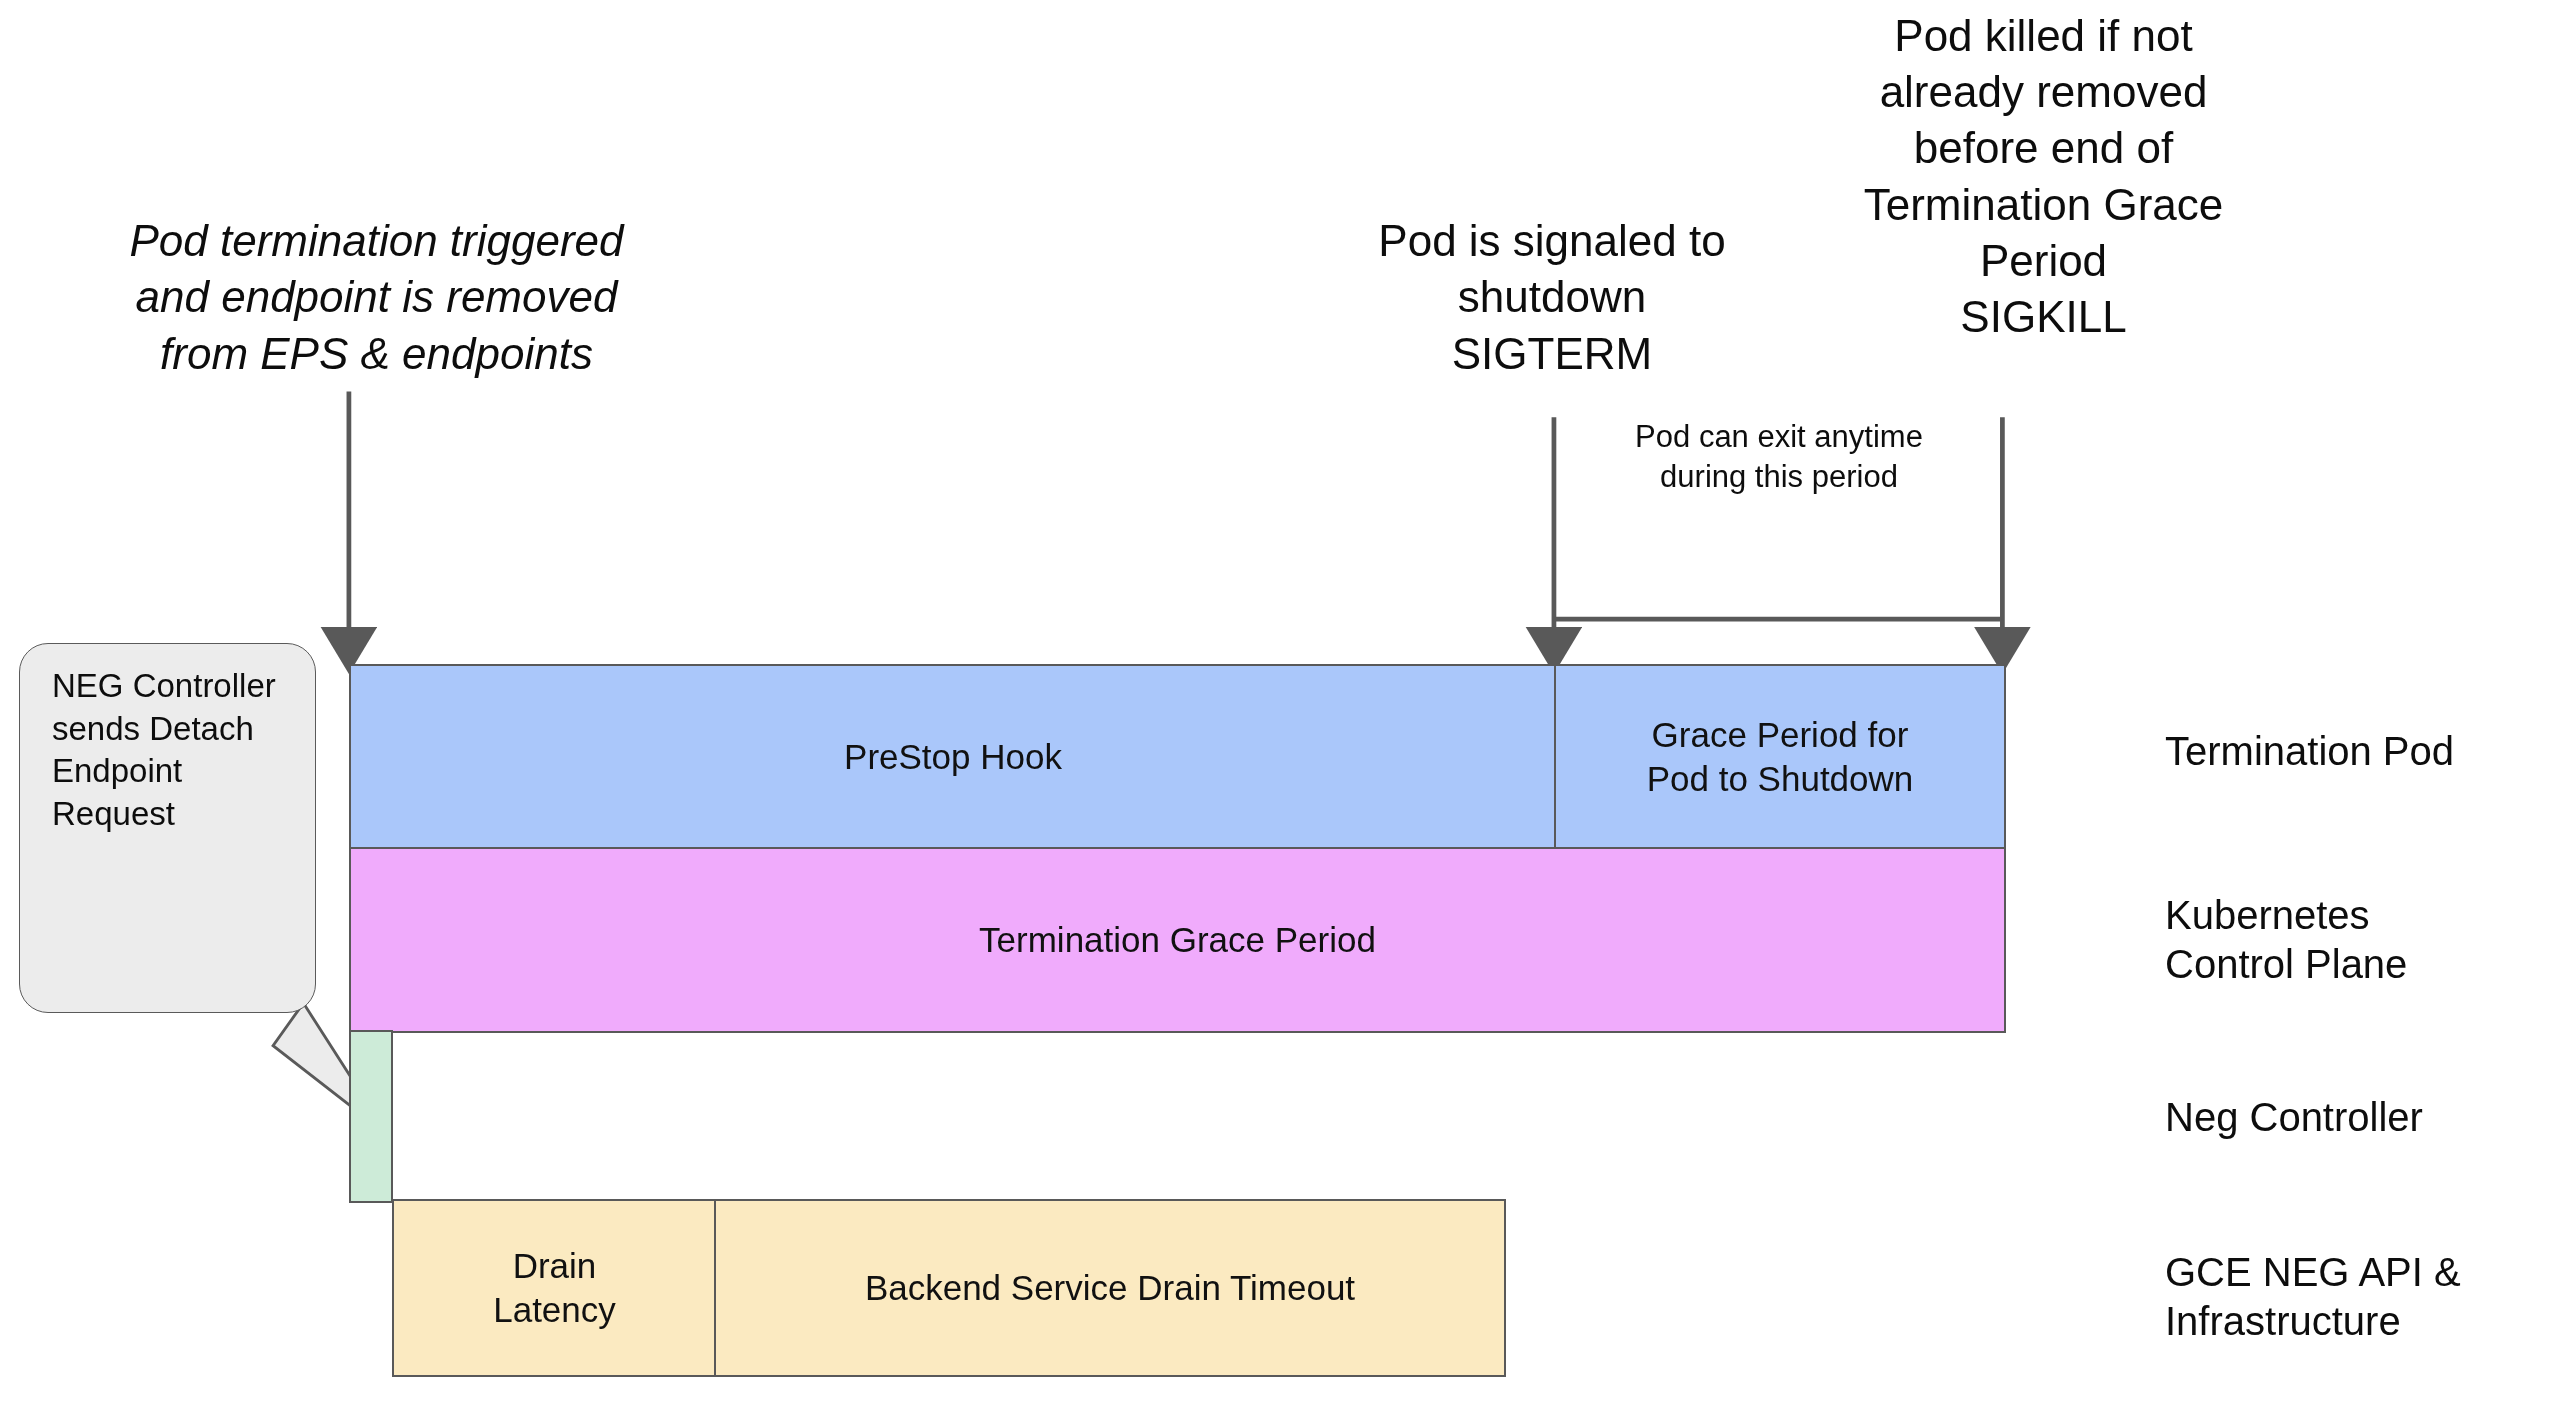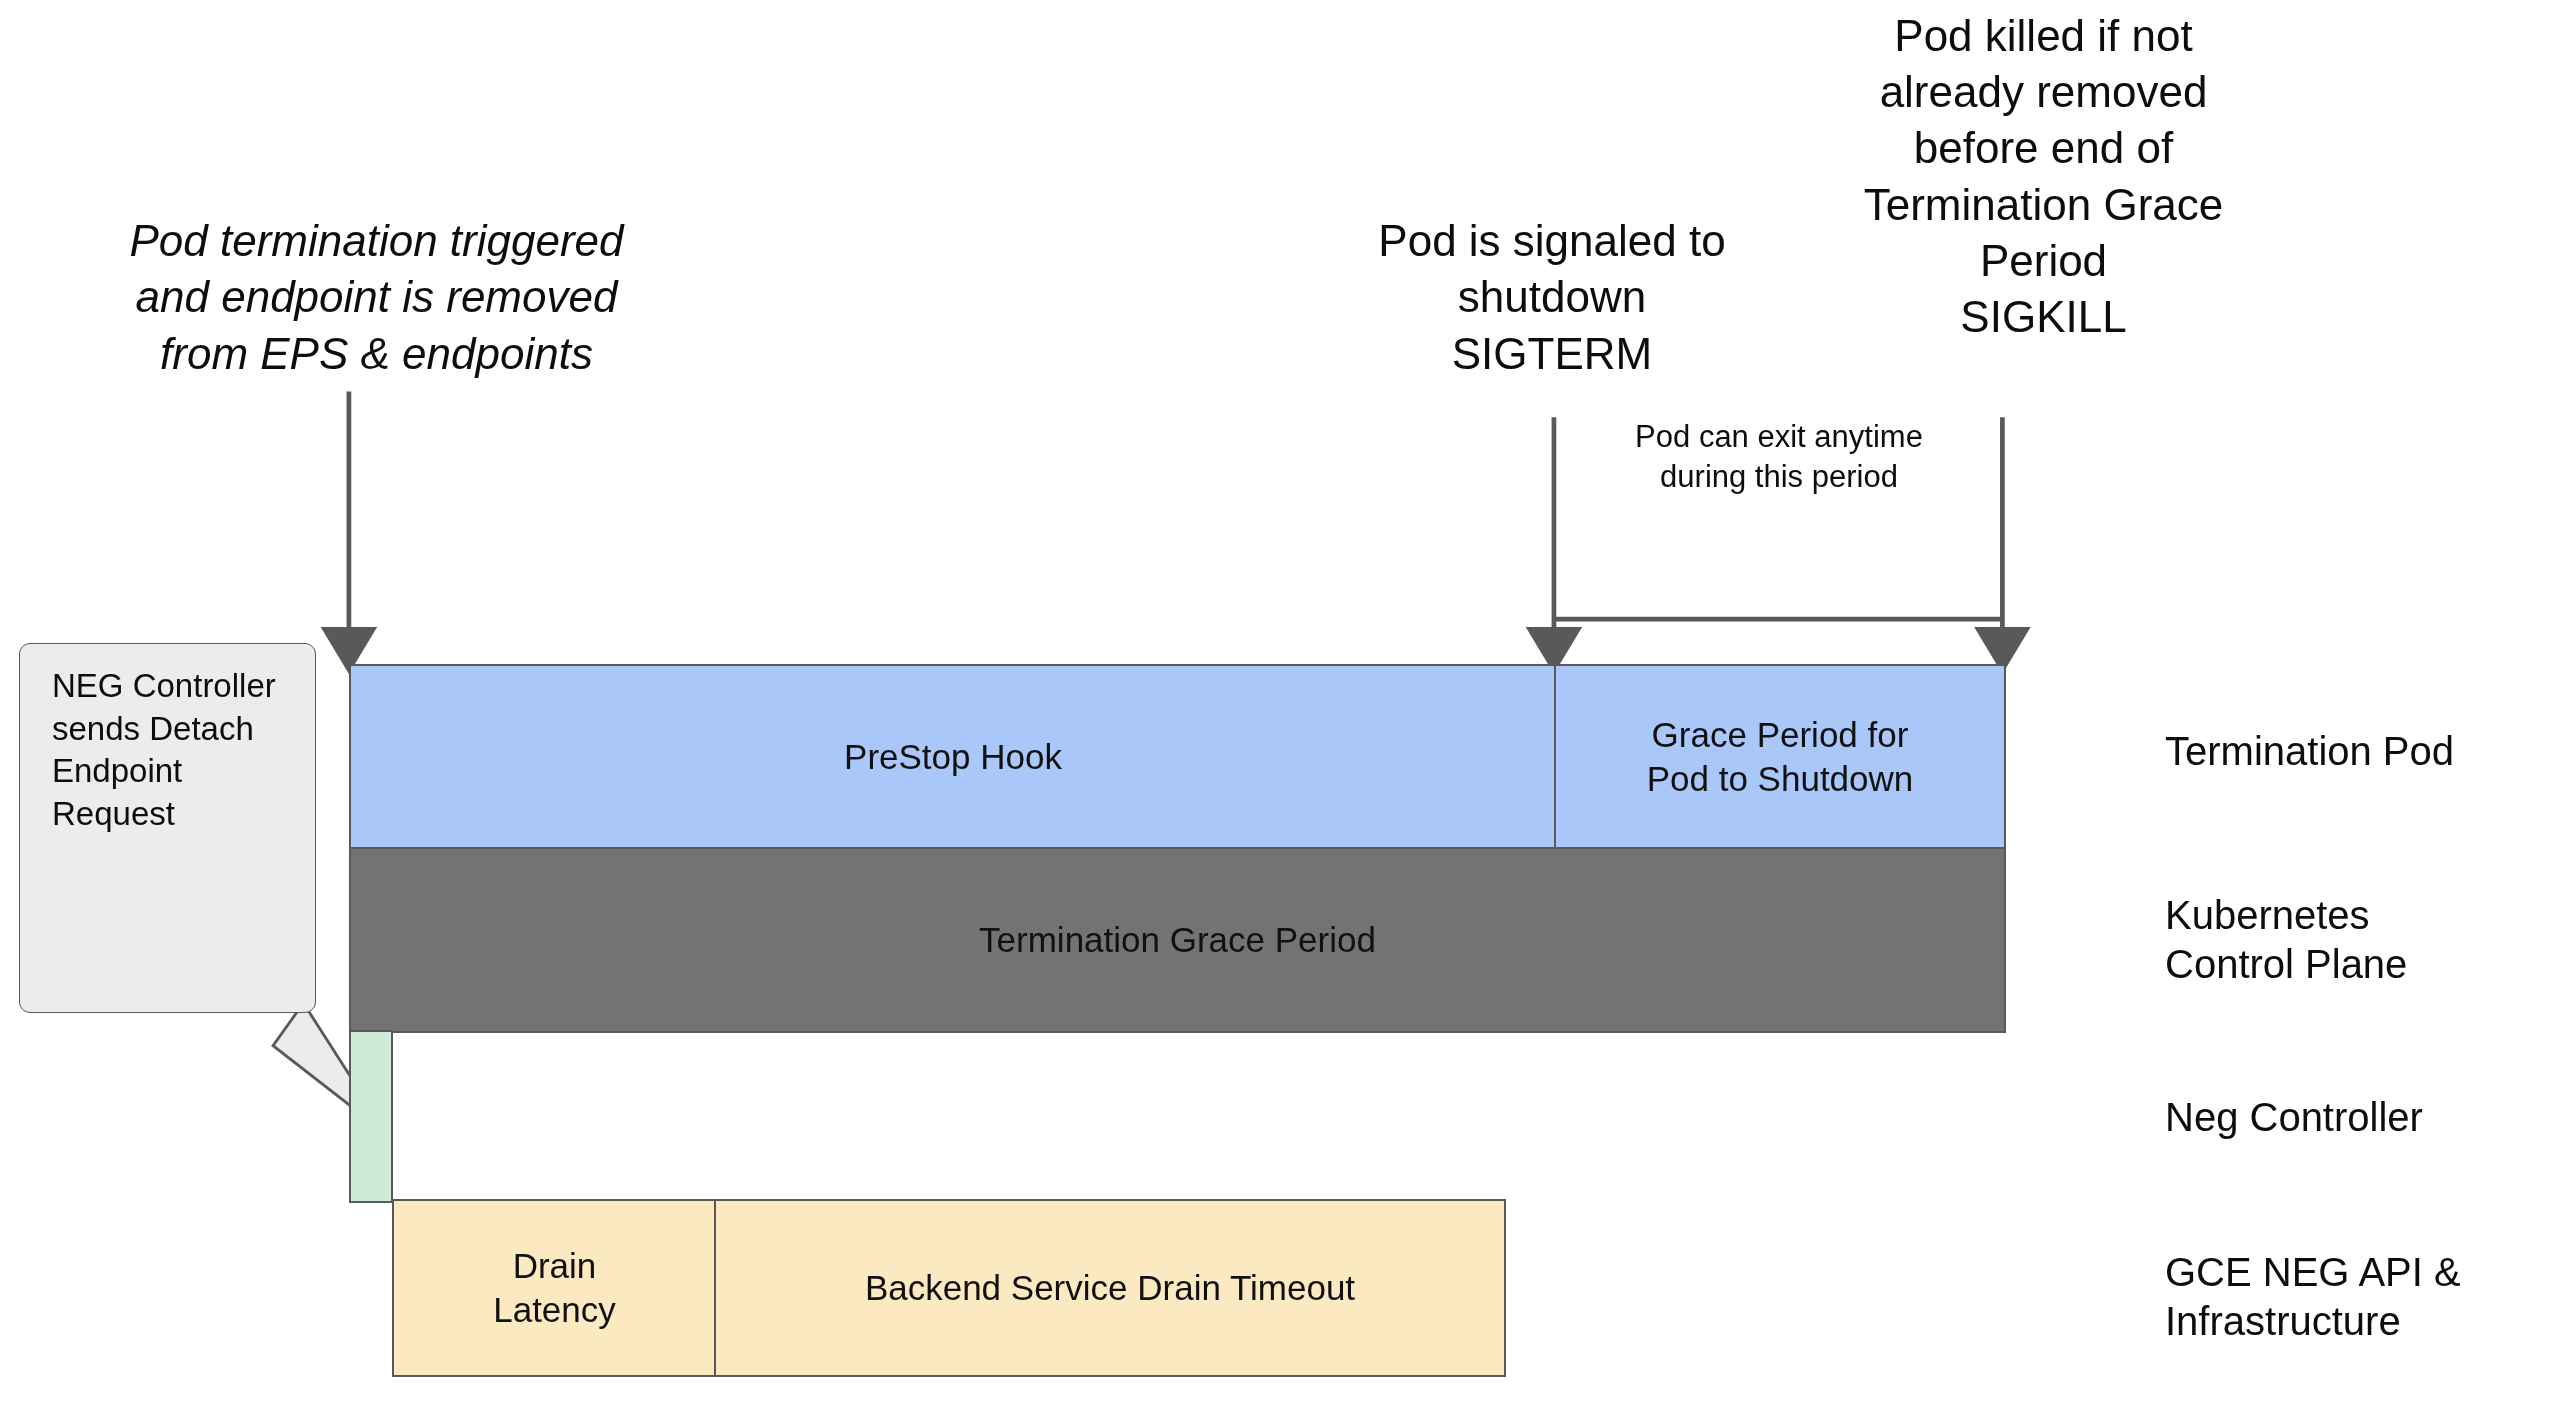--- a/index.html
+++ b/index.html
@@ -12,31 +12,31 @@
         white-space:pre-line;}
   .note.small{font-size:31px;}
 
   
   .bar{position:absolute;box-sizing:border-box;border:2.8px solid #595959;
        display:flex;align-items:center;justify-content:center;text-align:center;
        font-size:35px;line-height:1.25;color:#111;}
   .bar.nolabel{display:block;}
 
   .blue-dark{background:#aac7fa;}
-  .blue-light{background:#737373;}
+  .blue-light{background:#f0abfc;}
   .green{background:#cdebd8;}
   .yellow{background:#fbeac1;}
 
   
   .legend-item{position:absolute;font-size:40px;line-height:1.22;color:#0d0d0d;
                white-space:pre-line;}
 
   
   .callout{position:absolute;box-sizing:border-box;background:#ececec;
-           border:1.9px solid #5a5a5a;border-radius:11px;
+           border:1.9px solid #5a5a5a;border-radius:29px;
            font-size:33px;line-height:1.29;color:#0d0d0d;
            padding:21px 19px 15px 32px;}
   svg.overlay{position:absolute;left:0;top:0;width:2576px;height:1406px;
               pointer-events:none;overflow:visible;}
 </style>
 </head>
 <body>
 
 <div class="stage">
 

